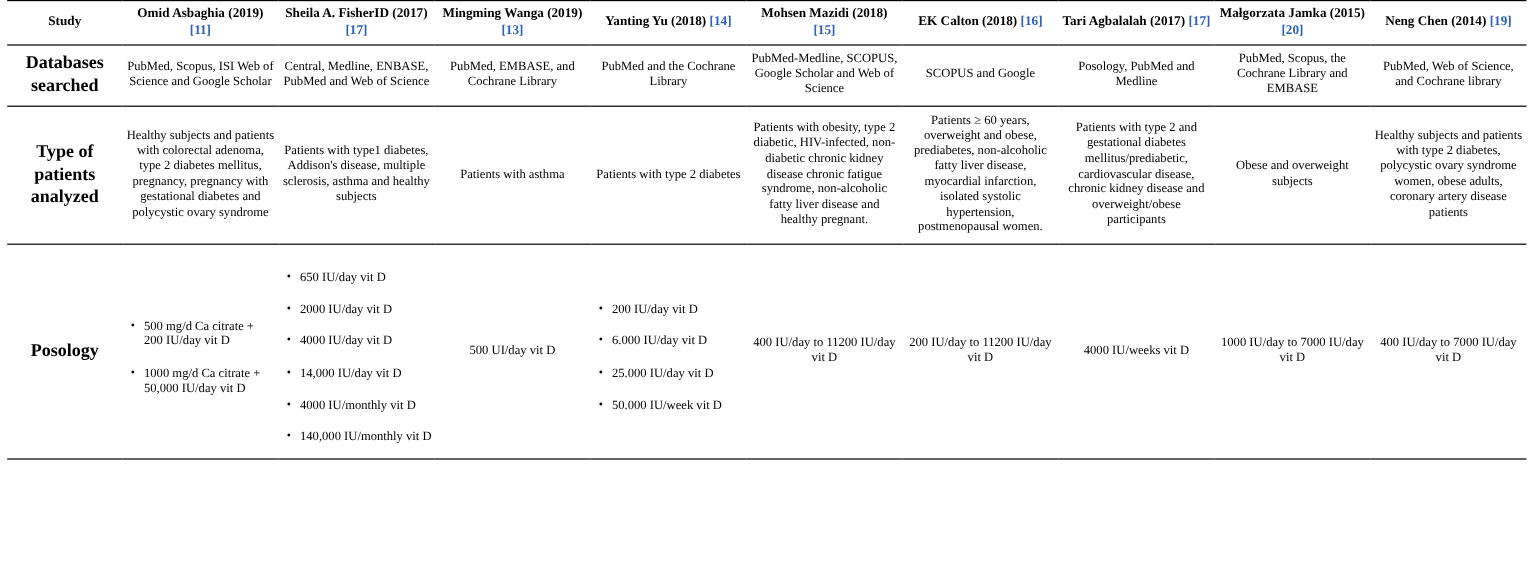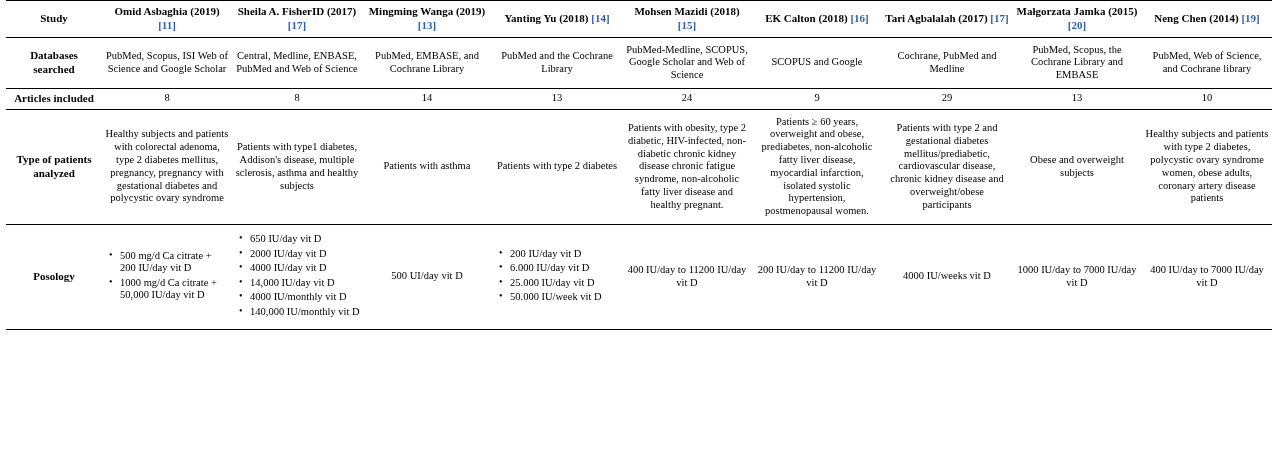--- a/index.html
+++ b/index.html
@@ -40,21 +40,21 @@
   }
   th.col-head {
     text-align: center;
     font-weight: bold;
     font-size: 11px;
     line-height: 1.25;
   }
   td.rowlabel {
     text-align: center;
     font-weight: bold;
-    font-size: 11px;
+    font-size: 15px;
     line-height: 1.25;
   }
   td.cell {
     text-align: center;
   }
   .ref {
     color: #2b5fb8;
     font-weight: bold;
   }
   th.col-head .ref { font-weight: bold; }
@@ -67,21 +67,21 @@
     padding-left: 4px;
     padding-right: 2px;
   }
   ul.bullets {
     margin: 0;
     padding: 0 0 0 14px;
     list-style: none;
   }
   ul.bullets li {
     position: relative;
-    margin: 0 0 2px 0;
+    margin: 14px 0 2px 0;
     font-size: 10.5px;
     line-height: 1.2;
     text-align: left;
   }
   ul.bullets li:before {
     content: "\2022";
     position: absolute;
     left: -11px;
     top: -1px;
     font-size: 10px;
@@ -126,35 +126,23 @@
   </thead>
   <tbody>
     <tr class="row-line row-db">
       <td class="rowlabel">Databases searched</td>
       <td class="cell">PubMed, Scopus, ISI Web of Science and Google Scholar</td>
       <td class="cell">Central, Medline, ENBASE, PubMed and Web of Science</td>
       <td class="cell">PubMed, EMBASE, and Cochrane Library</td>
       <td class="cell">PubMed and the Cochrane Library</td>
       <td class="cell">PubMed-Medline, SCOPUS, Google Scholar and Web of Science</td>
       <td class="cell">SCOPUS and Google</td>
-      <td class="cell">Cochrane, PubMed and Medline</td>
+      <td class="cell">Posology, PubMed and Medline</td>
       <td class="cell">PubMed, Scopus, the Cochrane Library and EMBASE</td>
       <td class="cell">PubMed, Web of Science, and Cochrane library</td>
-    </tr>
-    <tr class="row-line row-articles">
-      <td class="rowlabel">Articles included</td>
-      <td class="cell">8</td>
-      <td class="cell">8</td>
-      <td class="cell">14</td>
-      <td class="cell">13</td>
-      <td class="cell">24</td>
-      <td class="cell">9</td>
-      <td class="cell">29</td>
-      <td class="cell">13</td>
-      <td class="cell">10</td>
     </tr>
     <tr class="row-line row-patients">
       <td class="rowlabel">Type of patients analyzed</td>
       <td class="cell">Healthy subjects and patients with colorectal adenoma, type 2 diabetes mellitus, pregnancy, pregnancy with gestational diabetes and polycystic ovary syndrome</td>
       <td class="cell">Patients with type1 diabetes, Addison's disease, multiple sclerosis, asthma and healthy subjects</td>
       <td class="cell">Patients with asthma</td>
       <td class="cell">Patients with type 2 diabetes</td>
       <td class="cell">Patients with obesity, type 2 diabetic, HIV-infected, non-diabetic chronic kidney disease chronic fatigue syndrome, non-alcoholic fatty liver disease and healthy pregnant.</td>
       <td class="cell">Patients ≥ 60 years, overweight and obese, prediabetes, non-alcoholic fatty liver disease, myocardial infarction, isolated systolic hypertension, postmenopausal women.</td>
       <td class="cell">Patients with type 2 and gestational diabetes mellitus/prediabetic, cardiovascular disease, chronic kidney disease and overweight/obese participants</td>

